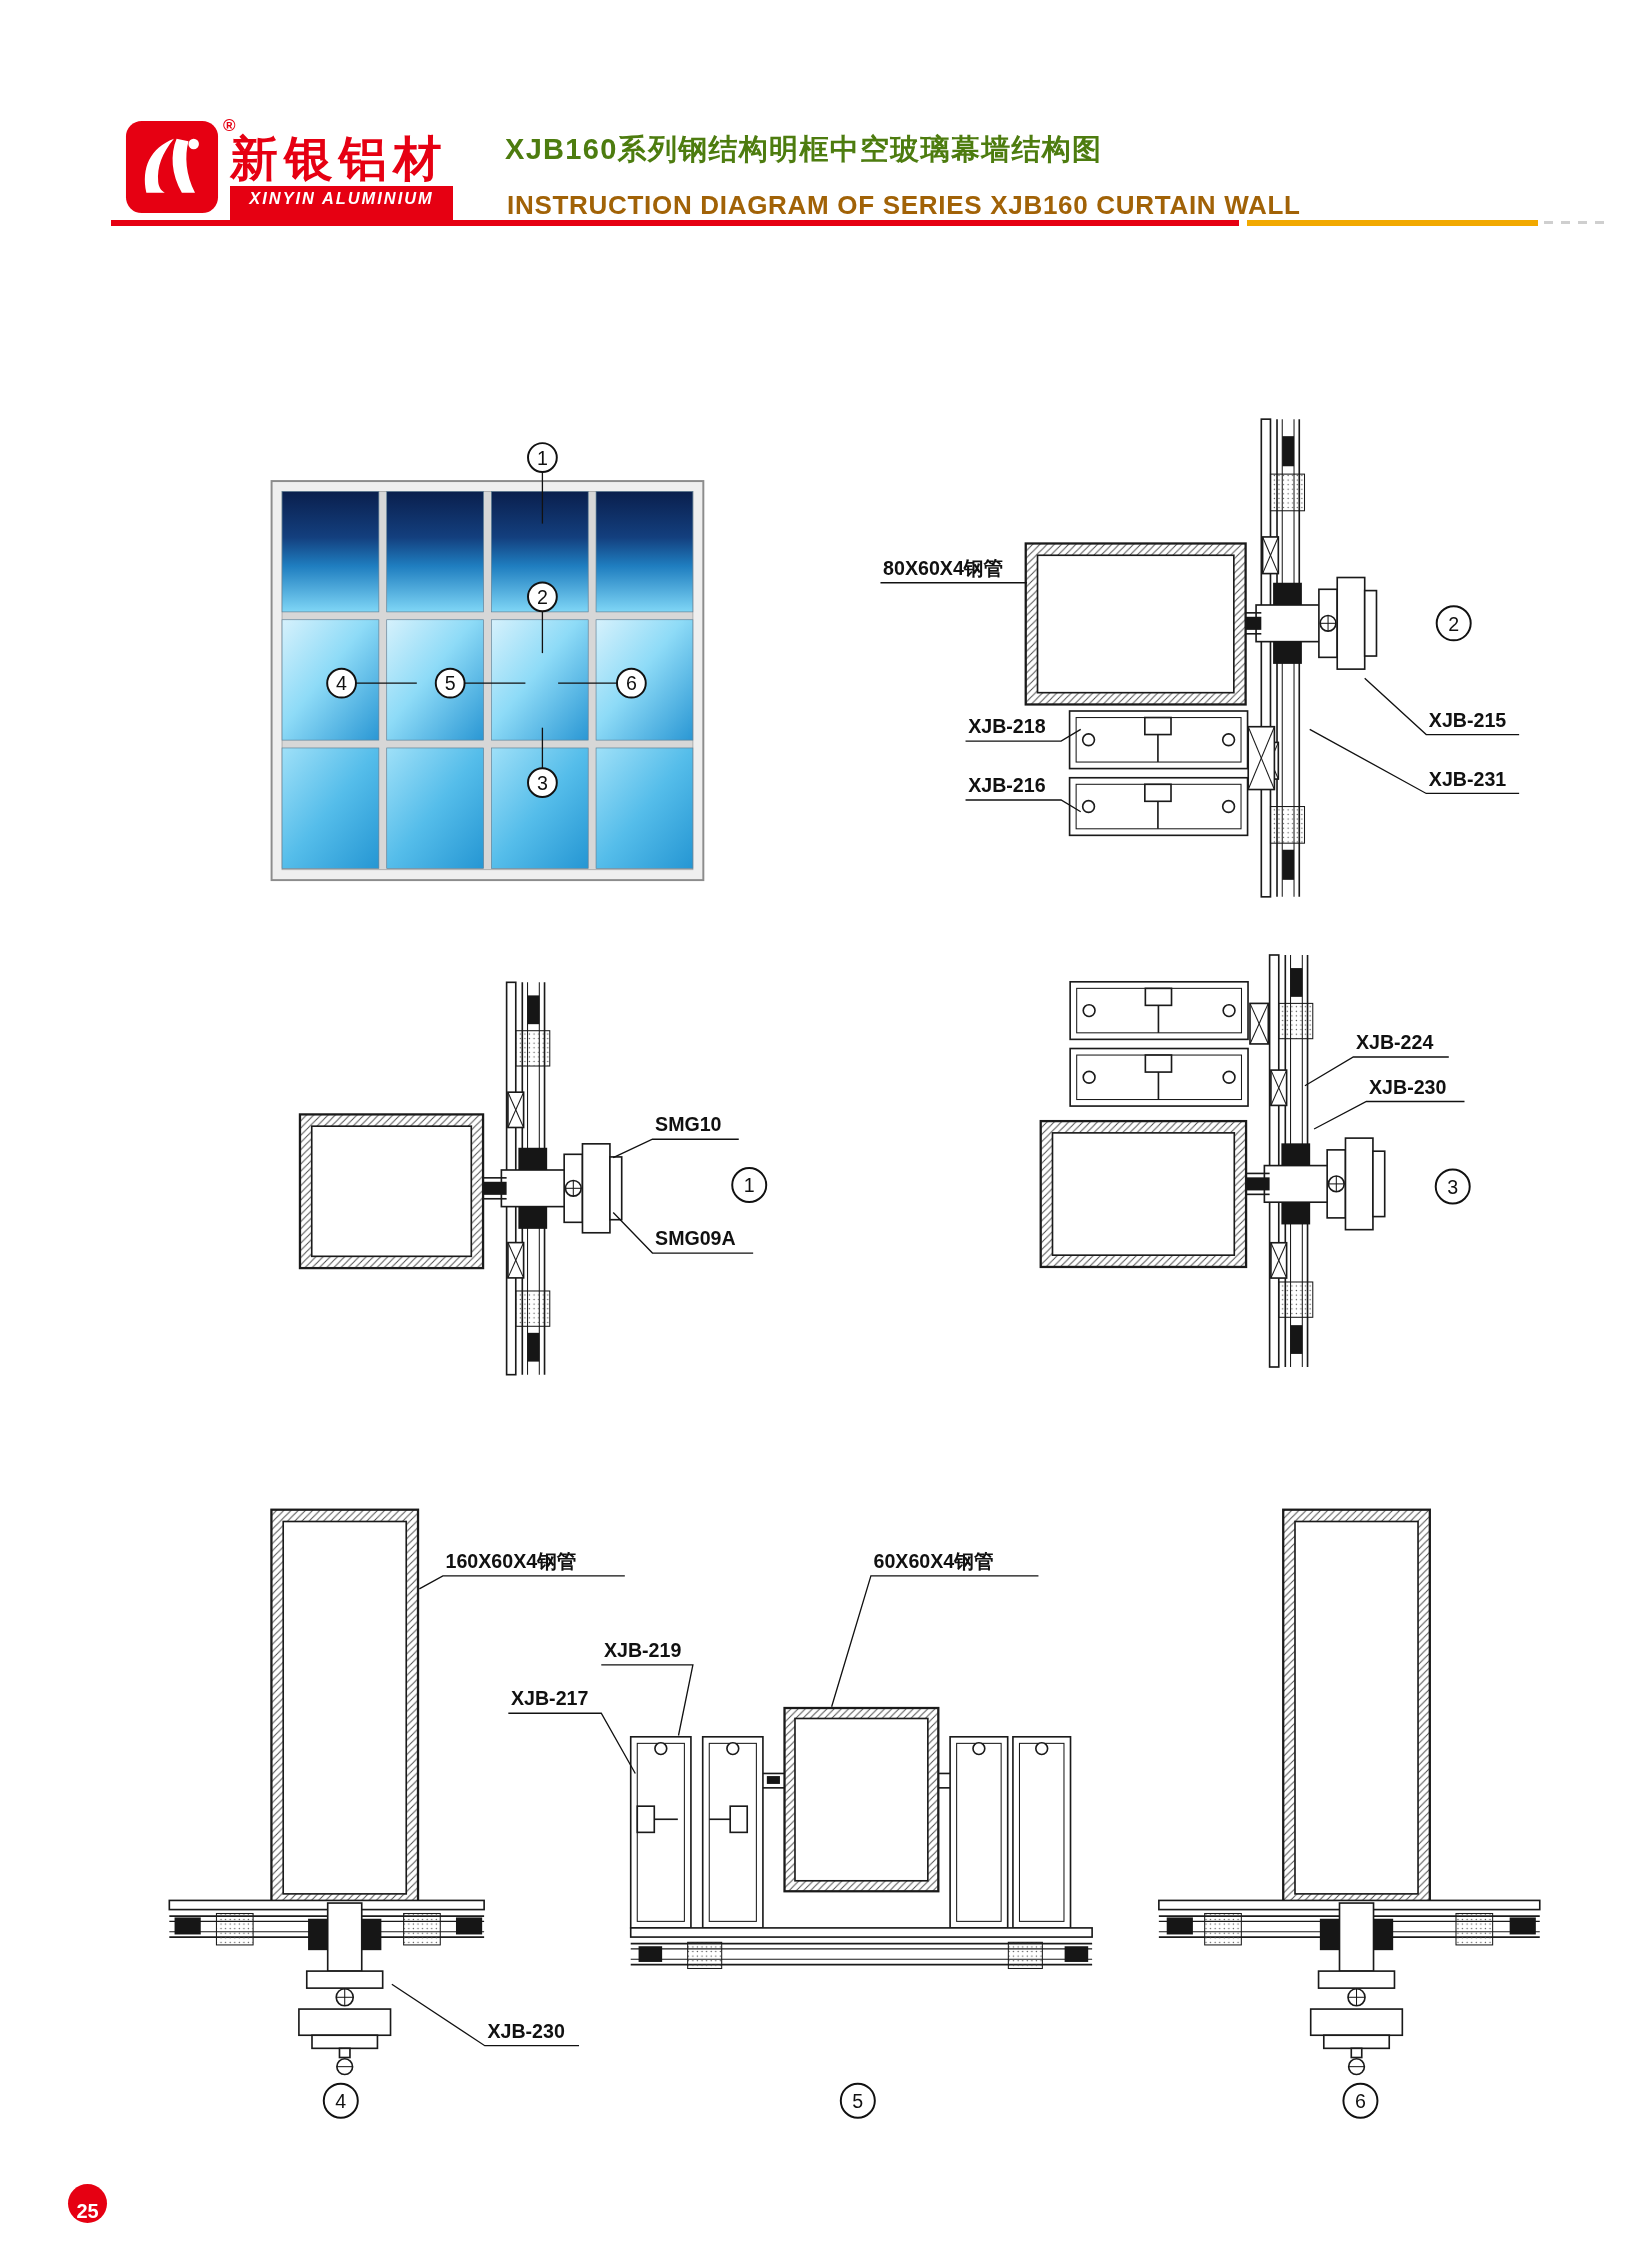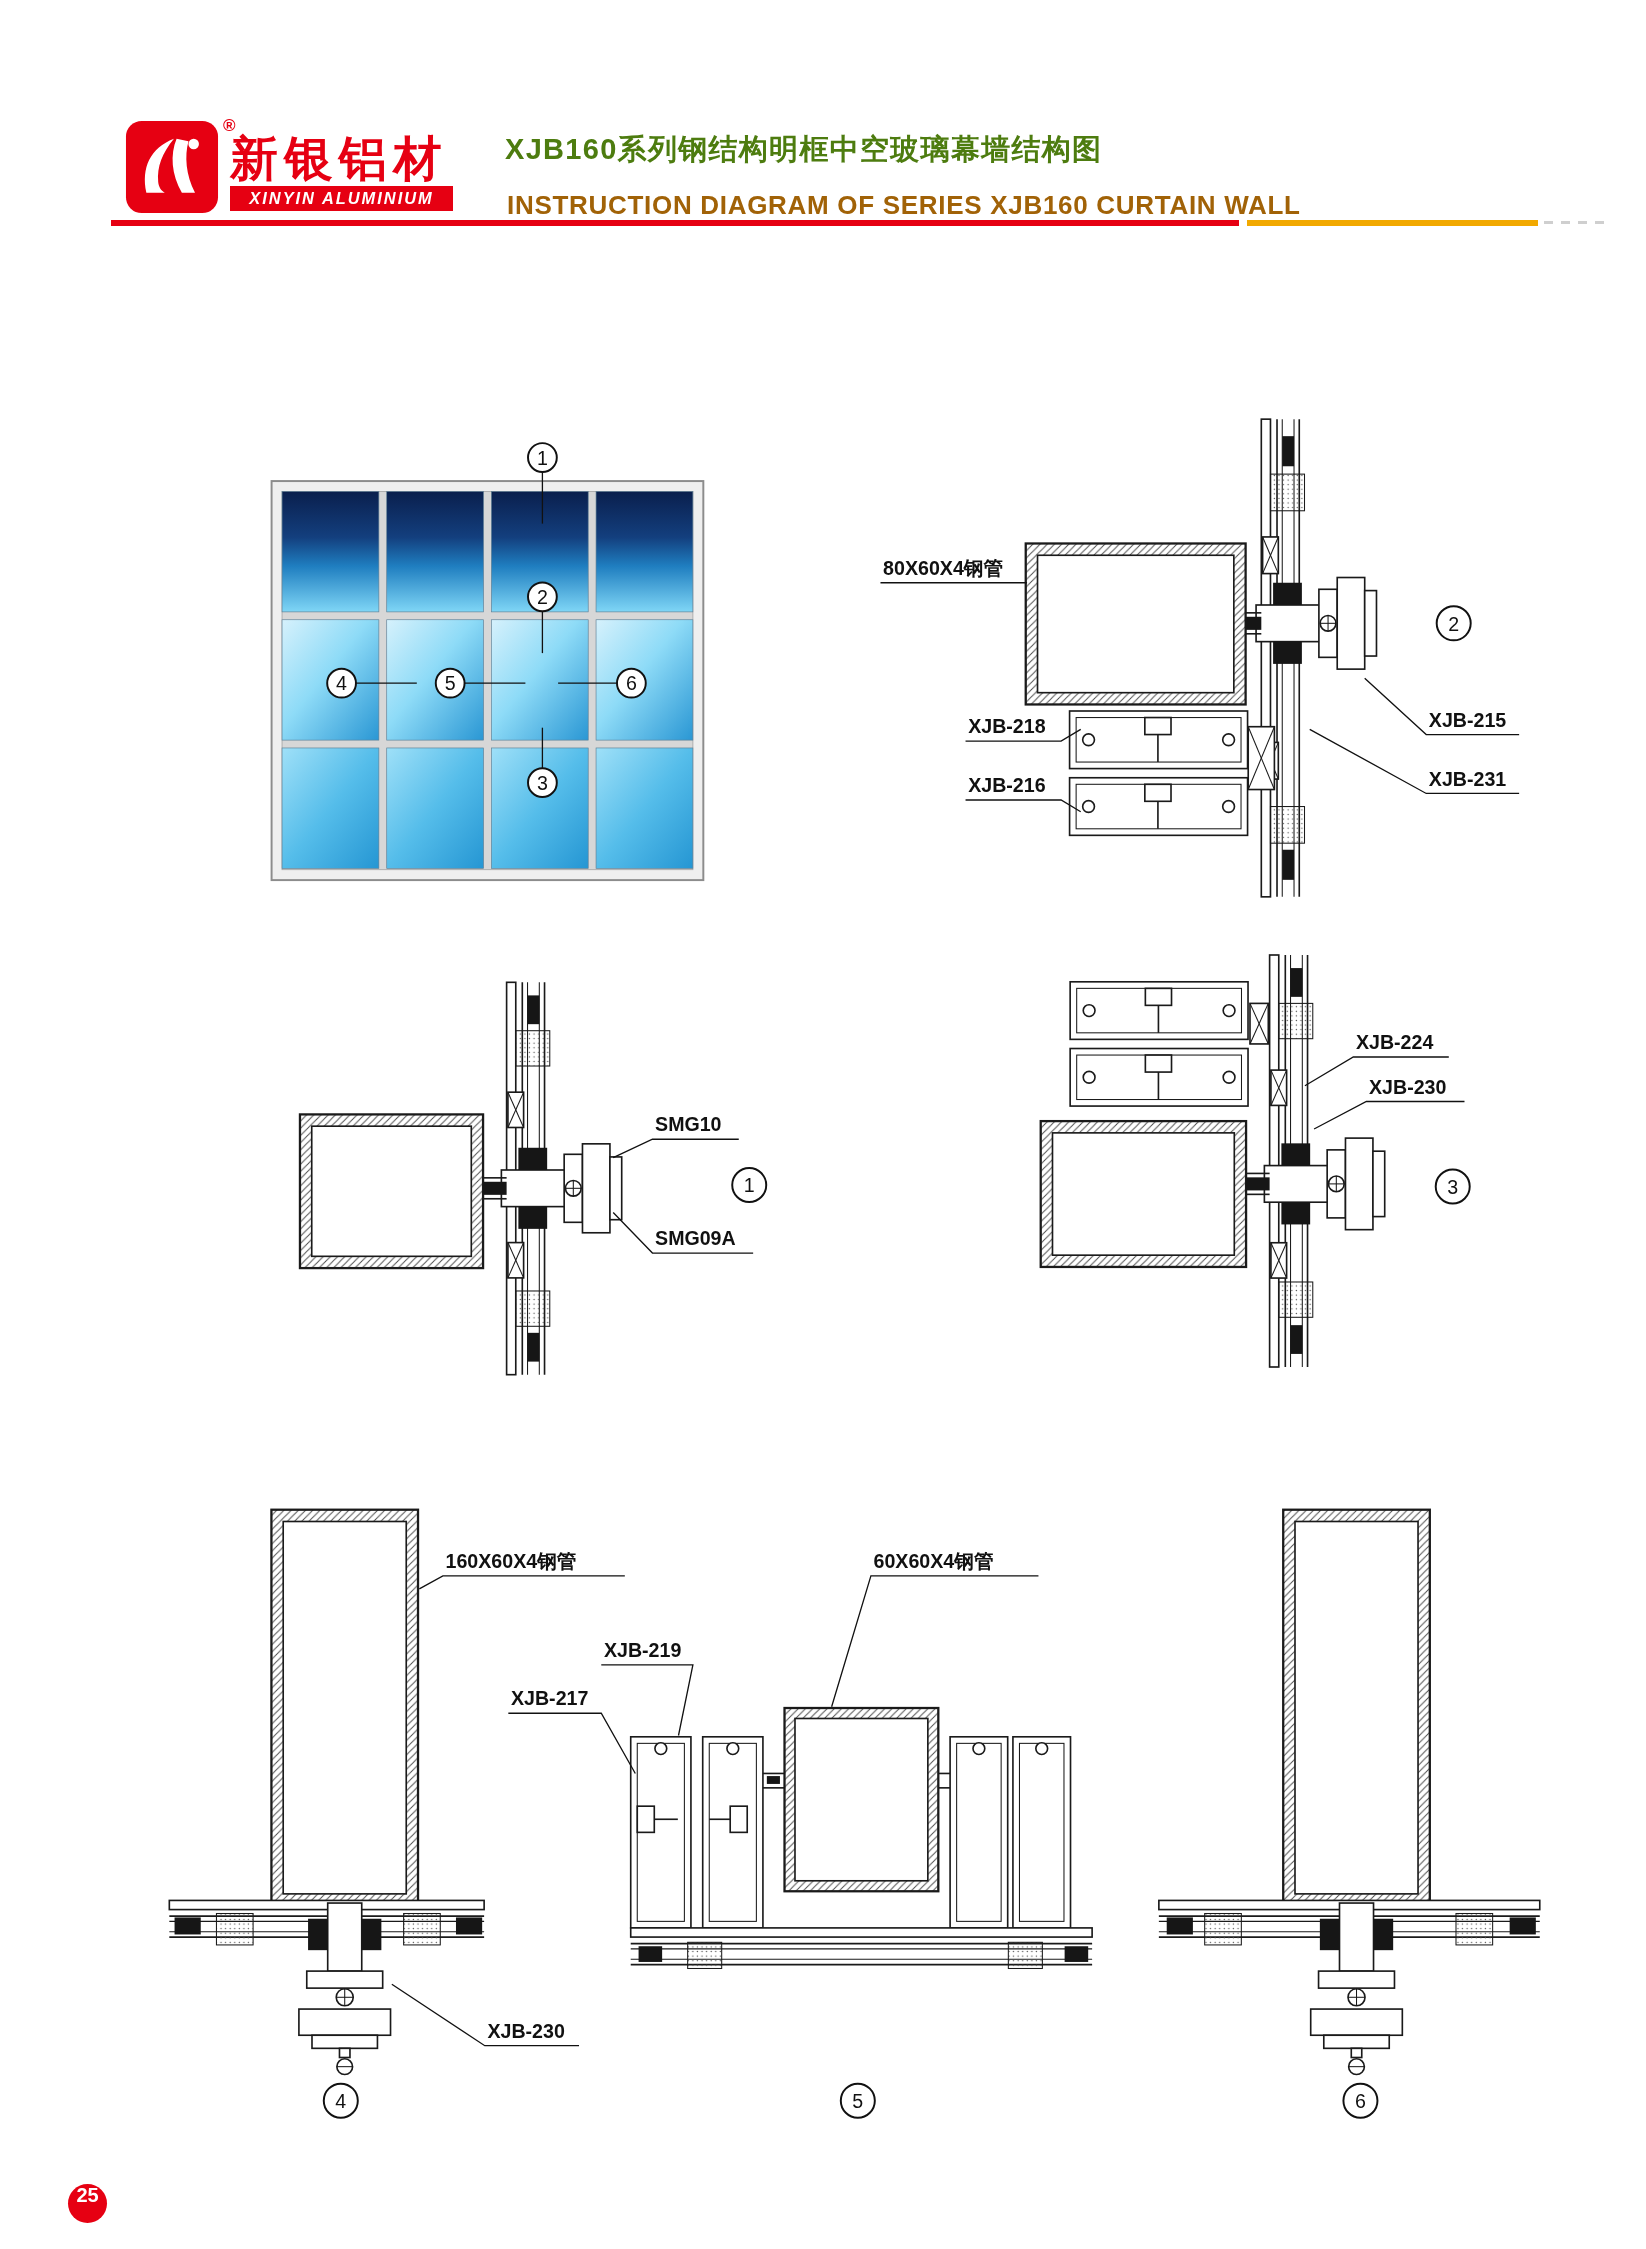--- a/index.html
+++ b/index.html
@@ -1,27 +1,27 @@
 <!DOCTYPE html>
 <html style="font-size:10.5px"><head>
 <meta charset="utf-8">
 <style>
   *{margin:0;padding:0;box-sizing:border-box}
   html,body{background:#fff}
   body{width:1647px;height:2250px;position:relative;font-family:"Liberation Sans",sans-serif;overflow:hidden}
   .abs{position:absolute}
   .brand-cn{font-size:48px;font-weight:900;color:#e60012;letter-spacing:6.5px;line-height:1;white-space:nowrap}
-  .brand-en{background:#e60012;color:#fff;font-style:italic;font-weight:bold;font-size:16.4px;letter-spacing:2px;text-align:center;height:25px;line-height:25px;white-space:nowrap}
+  .brand-en{background:#e60012;color:#fff;font-style:italic;font-weight:bold;font-size:16.4px;letter-spacing:2px;text-align:center;height:40px;line-height:25px;white-space:nowrap}
   .reg{font-size:17px;font-weight:bold;color:#e60012}
   .title-cn{font-size:29px;font-weight:bold;color:#4d7c0f;letter-spacing:1.3px;white-space:nowrap}
   .title-en{font-size:26px;font-weight:bold;color:#a16207;letter-spacing:0.7px;white-space:nowrap}
   .rule-red{position:absolute;left:111px;top:220px;width:1128px;height:5.9px;background:#e60012}
   .rule-yellow{position:absolute;left:1247px;top:220px;width:291px;height:5.9px;background:#f2a900}
   .rule-dashes{position:absolute;left:1544px;top:221px;width:63px;height:3.3px;background:repeating-linear-gradient(90deg,#cfcfcf 0 9.2px,transparent 9.2px 17px)}
-  .page-num{position:absolute;left:68px;top:2184px;width:39px;height:39px;border-radius:50%;background:#e60012;color:#fff;font-size:20px;font-weight:bold;display:flex;align-items:flex-start;justify-content:center}
+  .page-num{position:absolute;left:68px;top:2184px;width:39px;height:39px;border-radius:50%;background:#e60012;color:#fff;font-size:20px;font-weight:bold;display:flex;align-items:flex-end;justify-content:center}
   svg.drawing{position:absolute;overflow:visible}
   .ln{stroke:#1a1a1a;stroke-width:2.5;fill:none}
   .tn{stroke:#1a1a1a;stroke-width:1.6;fill:none}
   .wht{fill:#fff;stroke:#1a1a1a;stroke-width:2.5}
   .blk{fill:#161616;stroke:none}
   .ldr{stroke:#111;stroke-width:2;fill:none}
   .lbl{font-size:30px;font-weight:bold;fill:#111}
   .cnum{font-size:30px;fill:#111;text-anchor:middle}
   .ccirc{fill:#fff;stroke:#111;stroke-width:3}
 </style>

